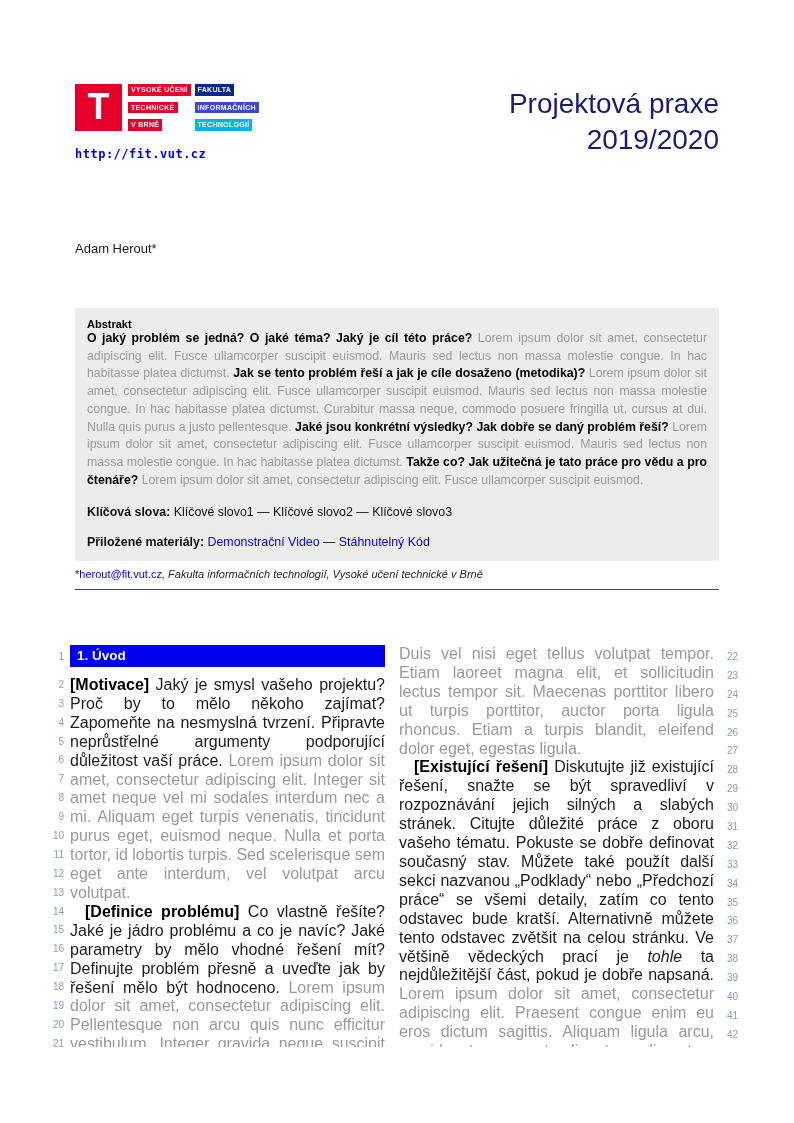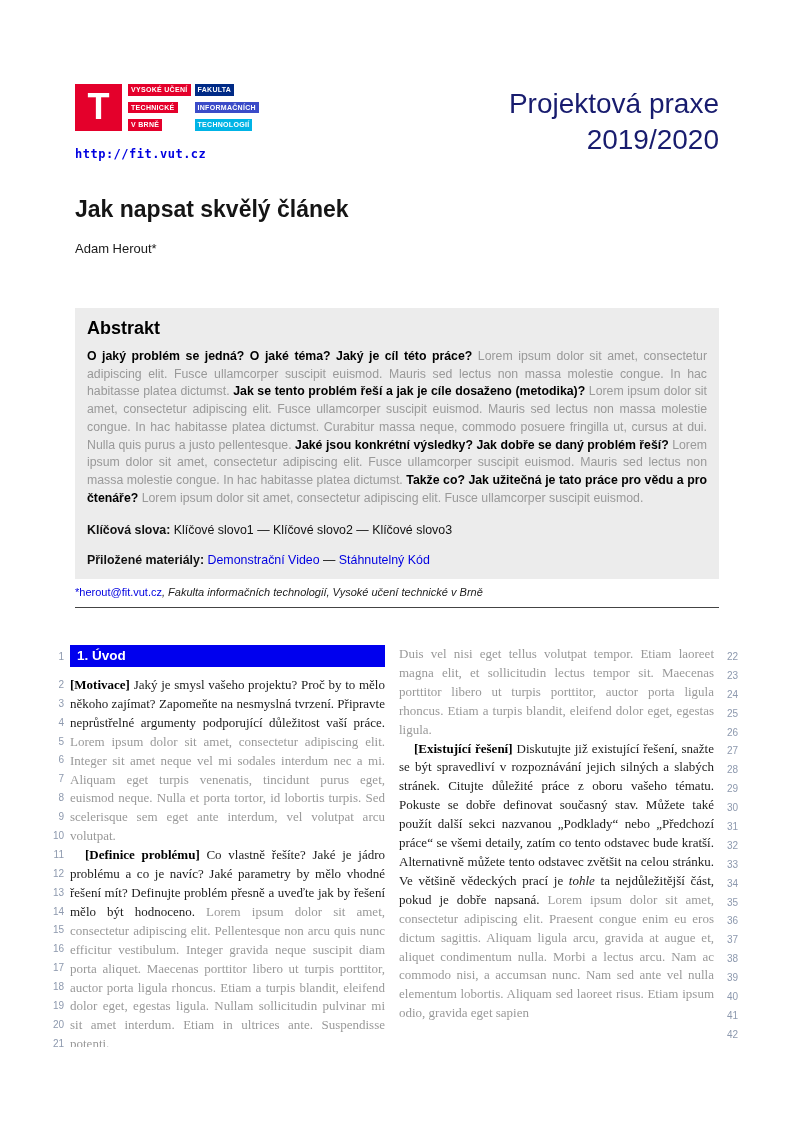--- a/index.html
+++ b/index.html
@@ -31,37 +31,37 @@
   .header-right { position: absolute; right: 75px; top: 86px; text-align: right;
                   color: var(--header_navy, #181c6e); font-weight: normal; font-size: 28px; line-height: 1.28; }
 
   .title  { position: absolute; left: 75px; top: 196px; margin: 0;
             font-size: 23px; font-weight: bold; color: #151515; }
   .author { position: absolute; left: 75px; top: 241px; font-size: 13px; color: #1a1a1a; }
 
   
   .abstract-wrap { position: absolute; left: 75px; top: 308px; width: 644px; }
   .abstract-box  { background: var(--abstract_bg, #ececec); padding: 10px 12px 12px; }
-  .abstract-heading { font-size: 18px; font-weight: bold; color: #000; margin: 0 0 9px; }
+  .abstract-heading { font-size: 11px; font-weight: bold; color: #000; margin: 0 0 0; }
   .abstract-text { margin: 0; font-size: 12.3px; line-height: 1.44; text-align: justify; color: #222; }
   .seg-b   { font-weight: bold; color: #000; }
   .seg-g   { color: var(--filler_gray, #999999); }
   .seg-i   { font-style: italic; }
   .seg-link{ color: var(--link_blue, #0000e0); cursor: pointer; }
   .meta-line  { margin: 16px 0 0; font-size: 12.4px; color: #111; }
   .meta-label { font-weight: bold; }
   .footnote { margin-top: 7px; padding-bottom: 9px; border-bottom: 1px solid #444;
               font-size: 11px; color: #222; }
 
   
   .columns { position: absolute; left: 70px; top: 645px; width: 644px; display: flex; gap: 14px; }
   .col { width: 315px; height: 402px; overflow: hidden; }
   .section-bar { background: var(--section_blue, #0000ee); color: #fff; font-weight: bold;
                  font-size: 13.5px; padding: 3px 7px 4px; margin-bottom: 9px; }
-  .body-p { margin: 0; font-family: Liberation Serif, serif; font-size: 13px;
+  .body-p { margin: 0; font-family: Liberation Sans, sans-serif; font-size: 16px;
             line-height: 18.9px; text-align: justify; color: #1c1c1c; hyphens: auto; }
   .body-p.indent { text-indent: 15px; }
 
   
   .ln-col { position: absolute; top: 648px; font-size: 10px;
             color: var(--line_gray, #8d99ae); }
   .ln-left  { left: 38px; width: 26px; text-align: right; }
   .ln-right { left: 727px; width: 26px; text-align: left; }
   .ln { height: 18.9px; line-height: 18.9px; }
   .ln-left .ln:first-child { margin-bottom: 9px; }
@@ -89,21 +89,20 @@
     </div>
   </div>
 
   <a class="website">http://fit.vut.cz</a>
 
   <div class="header-right">
     <div>Projektová praxe</div>
     <div>2019/2020</div>
   </div>
 
-  <h1 class="title">Jak napsat skvělý článek</h1>
   <div class="author">Adam Herout*</div>
 
   <div class="abstract-wrap">
     <div class="abstract-box">
       <div class="abstract-heading">Abstrakt</div>
       <p class="abstract-text"><span class="seg seg-b">O jaký problém se jedná? O jaké téma? Jaký je cíl této práce? </span><span class="seg seg-g">Lorem ipsum dolor sit amet, consectetur adipiscing elit. Fusce ullamcorper suscipit euismod. Mauris sed lectus non massa molestie congue. In hac habitasse platea dictumst. </span><span class="seg seg-b">Jak se tento problém řeší a jak je cíle dosaženo (metodika)? </span><span class="seg seg-g">Lorem ipsum dolor sit amet, consectetur adipiscing elit. Fusce ullamcorper suscipit euismod. Mauris sed lectus non massa molestie congue. In hac habitasse platea dictumst. Curabitur massa neque, commodo posuere fringilla ut, cursus at dui. Nulla quis purus a justo pellentesque. </span><span class="seg seg-b">Jaké jsou konkrétní výsledky? Jak dobře se daný problém řeší? </span><span class="seg seg-g">Lorem ipsum dolor sit amet, consectetur adipiscing elit. Fusce ullamcorper suscipit euismod. Mauris sed lectus non massa molestie congue. In hac habitasse platea dictumst. </span><span class="seg seg-b">Takže co? Jak užitečná je tato práce pro vědu a pro čtenáře? </span><span class="seg seg-g">Lorem ipsum dolor sit amet, consectetur adipiscing elit. Fusce ullamcorper suscipit euismod.</span></p>
       <p class="meta-line">
         <span class="meta-label">Klíčová slova:</span>
         <span>Klíčové slovo1 — Klíčové slovo2 — Klíčové slovo3</span>
       </p>

